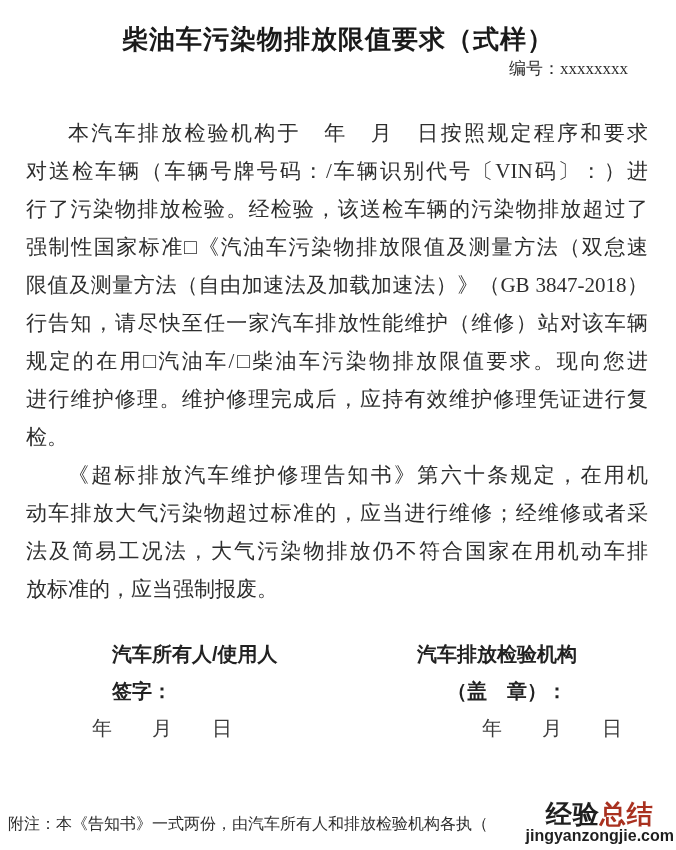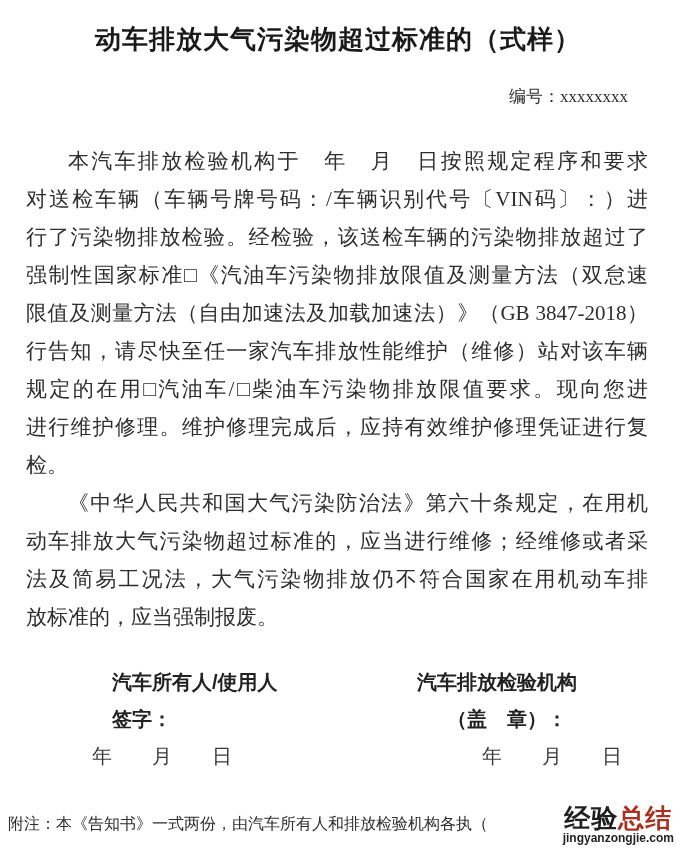--- a/index.html
+++ b/index.html
@@ -17,21 +17,21 @@
     margin: 0;
     padding-top: 22px;
     text-align: center;
     font-size: 26px;
     font-weight: 700;
     letter-spacing: 1px;
     color: #1a1a1a;
     font-family: "Liberation Serif", "DejaVu Serif", serif;
   }
   .doc-number {
-    margin-top: 28px;
+    margin-top: 0;
     padding-right: 48px;
     text-align: right;
     font-size: 17px;
     color: #2b2b2b;
   }
   .doc-body {
     margin: 34px 28px 0 26px;
     font-size: 21px;
     line-height: 38px;
   }
@@ -83,46 +83,46 @@
     font-family: "Liberation Sans", "DejaVu Sans", sans-serif;
   }
   .wm-cn {
     font-size: 26px;
     font-weight: 800;
     letter-spacing: 1px;
   }
   .wm-black { color: #1f1f1f; }
   .wm-red { color: #a93120; }
   .wm-url {
-    font-size: 12px;
+    font-size: 16px;
     font-weight: 700;
     color: #1f1f1f;
     letter-spacing: 0px;
   }
 </style>
 </head>
 <body>
 
 <div class="page">
 
-  <h1 class="doc-title">动车排放大气污染物超过标准的（式样）</h1>
+  <h1 class="doc-title">柴油车污染物排放限值要求（式样）</h1>
 
   <div class="doc-number"><span>编号：</span><span>xxxxxxxx</span></div>
 
   <div class="doc-body">
       <div class="body-line indent">本汽车排放检验机构于　年　月　日按照规定程序和要求</div>
       <div class="body-line">对送检车辆（车辆号牌号码：/车辆识别代号〔VIN码〕：）进</div>
       <div class="body-line">行了污染物排放检验。经检验，该送检车辆的污染物排放超过了</div>
       <div class="body-line">强制性国家标准□《汽油车污染物排放限值及测量方法（双怠速</div>
       <div class="body-line">限值及测量方法（自由加速法及加载加速法）》（GB 3847-2018）</div>
       <div class="body-line">行告知，请尽快至任一家汽车排放性能维护（维修）站对该车辆</div>
       <div class="body-line">规定的在用□汽油车/□柴油车污染物排放限值要求。现向您进</div>
       <div class="body-line">进行维护修理。维护修理完成后，应持有效维护修理凭证进行复</div>
       <div class="body-line last">检。</div>
-      <div class="body-line indent">《中华人民共和国大气污染防治法》第六十条规定，在用机</div>
+      <div class="body-line indent">《超标排放汽车维护修理告知书》第六十条规定，在用机</div>
       <div class="body-line">动车排放大气污染物超过标准的，应当进行维修；经维修或者采</div>
       <div class="body-line">法及简易工况法，大气污染物排放仍不符合国家在用机动车排</div>
       <div class="body-line last">放标准的，应当强制报废。</div>
     </div>
 
   <div class="sig-row">
     <div class="sig-col owner">
       <div class="sig-label">汽车所有人/使用人</div>
       <div class="sig-label">签字：</div>
       <div class="sig-date">年　　月　　日</div>

